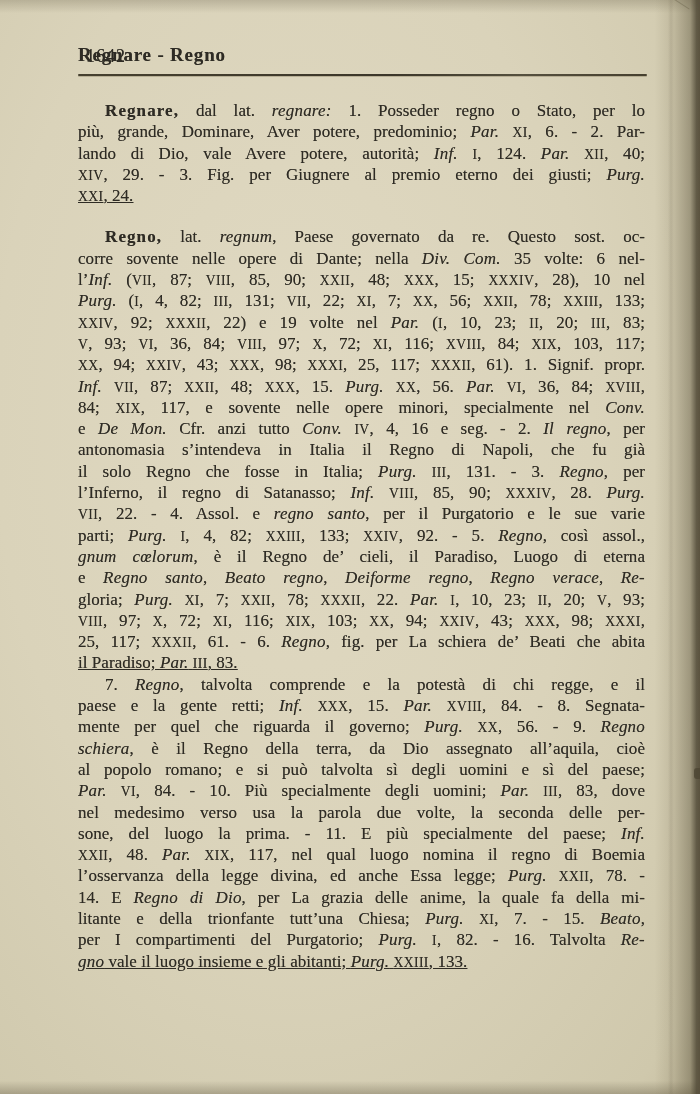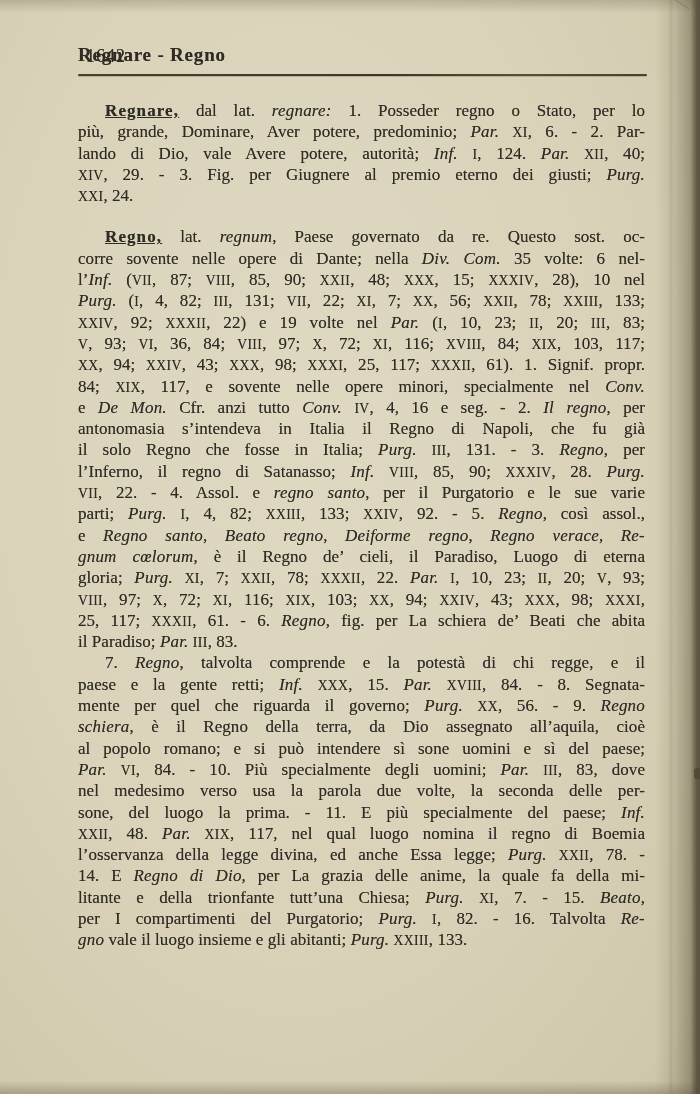--- a/index.html
+++ b/index.html
@@ -63,23 +63,23 @@
     font-size:17px;line-height:21.3px;
     letter-spacing:0.05px;
   }
   .para{margin:0;}
   .para + .para.gap-before{margin-top:20px;}
   .line{
     text-align:justify;
     text-align-last:justify;
     height:21.3px;overflow:hidden;
   }
-  .line.last{text-align-last:left;}
+  .line.last{text-align-last:left;text-decoration:underline;}
   .line.first{text-indent:27px;}
-  .b{font-weight:bold;letter-spacing:1.1px;text-decoration:underline;}
+  .b{font-weight:bold;letter-spacing:1.1px;}
   em{font-style:italic;letter-spacing:0.2px;}
   .sc{font-size:0.8em;letter-spacing:0.4px;}
 </style>
 </head>
 <body>
 
 <div class="page">
   <header>
     <span class="page-number">1642</span>
     <span class="running-title">Regnare - Regno</span>
@@ -95,40 +95,41 @@
         <div class="line last"><span class="sc">XXI</span>, 24.</div>
       </div>
       <div class="para gap-before">
         <div class="line first"><span class="b">Regno,</span> lat. <em>regnum</em>, Paese governato da re. Questo sost. oc-</div>
         <div class="line">corre sovente nelle opere di Dante; nella <em>Div. Com.</em> 35 volte: 6 nel-</div>
         <div class="line">l’<em>Inf.</em> (<span class="sc">VII</span>, 87; <span class="sc">VIII</span>, 85, 90; <span class="sc">XXII</span>, 48; <span class="sc">XXX</span>, 15; <span class="sc">XXXIV</span>, 28), 10 nel</div>
         <div class="line"><em>Purg.</em> (<span class="sc">I</span>, 4, 82; <span class="sc">III</span>, 131; <span class="sc">VII</span>, 22; <span class="sc">XI</span>, 7; <span class="sc">XX</span>, 56; <span class="sc">XXII</span>, 78; <span class="sc">XXIII</span>, 133;</div>
         <div class="line"><span class="sc">XXIV</span>, 92; <span class="sc">XXXII</span>, 22) e 19 volte nel <em>Par.</em> (<span class="sc">I</span>, 10, 23; <span class="sc">II</span>, 20; <span class="sc">III</span>, 83;</div>
         <div class="line"><span class="sc">V</span>, 93; <span class="sc">VI</span>, 36, 84; <span class="sc">VIII</span>, 97; <span class="sc">X</span>, 72; <span class="sc">XI</span>, 116; <span class="sc">XVIII</span>, 84; <span class="sc">XIX</span>, 103, 117;</div>
         <div class="line"><span class="sc">XX</span>, 94; <span class="sc">XXIV</span>, 43; <span class="sc">XXX</span>, 98; <span class="sc">XXXI</span>, 25, 117; <span class="sc">XXXII</span>, 61). 1. Signif. propr.</div>
+        <div class="line"><em>Inf.</em> <span class="sc">VII</span>, 87; <span class="sc">XXII</span>, 48; <span class="sc">XXX</span>, 15. <em>Purg.</em> <span class="sc">XX</span>, 56. <em>Par.</em> <span class="sc">VI</span>, 36, 84; <span class="sc">XVIII</span>,</div>
         <div class="line">84; <span class="sc">XIX</span>, 117, e sovente nelle opere minori, specialmente nel <em>Conv.</em></div>
         <div class="line">e <em>De Mon.</em> Cfr. anzi tutto <em>Conv.</em> <span class="sc">IV</span>, 4, 16 e seg. - 2. <em>Il regno</em>, per</div>
         <div class="line">antonomasia s’intendeva in Italia il Regno di Napoli, che fu già</div>
         <div class="line">il solo Regno che fosse in Italia; <em>Purg.</em> <span class="sc">III</span>, 131. - 3. <em>Regno</em>, per</div>
         <div class="line">l’Inferno, il regno di Satanasso; <em>Inf.</em> <span class="sc">VIII</span>, 85, 90; <span class="sc">XXXIV</span>, 28. <em>Purg.</em></div>
         <div class="line"><span class="sc">VII</span>, 22. - 4. Assol. e <em>regno santo</em>, per il Purgatorio e le sue varie</div>
         <div class="line">parti; <em>Purg.</em> <span class="sc">I</span>, 4, 82; <span class="sc">XXIII</span>, 133; <span class="sc">XXIV</span>, 92. - 5. <em>Regno</em>, così assol.,</div>
+        <div class="line"><em>gnum cœlorum</em>, è il Regno de’ cieli, il Paradiso, Luogo di eterna</div>
         <div class="line">e <em>Regno santo</em>, <em>Beato regno</em>, <em>Deiforme regno</em>, <em>Regno verace</em>, <em>Re-</em></div>
-        <div class="line"><em>gnum cœlorum</em>, è il Regno de’ cieli, il Paradiso, Luogo di eterna</div>
         <div class="line">gloria; <em>Purg.</em> <span class="sc">XI</span>, 7; <span class="sc">XXII</span>, 78; <span class="sc">XXXII</span>, 22. <em>Par.</em> <span class="sc">I</span>, 10, 23; <span class="sc">II</span>, 20; <span class="sc">V</span>, 93;</div>
         <div class="line"><span class="sc">VIII</span>, 97; <span class="sc">X</span>, 72; <span class="sc">XI</span>, 116; <span class="sc">XIX</span>, 103; <span class="sc">XX</span>, 94; <span class="sc">XXIV</span>, 43; <span class="sc">XXX</span>, 98; <span class="sc">XXXI</span>,</div>
         <div class="line">25, 117; <span class="sc">XXXII</span>, 61. - 6. <em>Regno</em>, fig. per La schiera de’ Beati che abita</div>
         <div class="line last">il Paradiso; <em>Par.</em> <span class="sc">III</span>, 83.</div>
       </div>
       <div class="para">
         <div class="line first">7. <em>Regno</em>, talvolta comprende e la potestà di chi regge, e il</div>
         <div class="line">paese e la gente retti; <em>Inf.</em> <span class="sc">XXX</span>, 15. <em>Par.</em> <span class="sc">XVIII</span>, 84. - 8. Segnata-</div>
         <div class="line">mente per quel che riguarda il governo; <em>Purg.</em> <span class="sc">XX</span>, 56. - 9. <em>Regno</em></div>
         <div class="line"><em>schiera</em>, è il Regno della terra, da Dio assegnato all’aquila, cioè</div>
-        <div class="line">al popolo romano; e si può intendere sì sone uomini e sì del paese;</div>
+        <div class="line">al popolo romano; e si può talvolta sì degli uomini e sì del paese;</div>
         <div class="line"><em>Par.</em> <span class="sc">VI</span>, 84. - 10. Più specialmente degli uomini; <em>Par.</em> <span class="sc">III</span>, 83, dove</div>
         <div class="line">nel medesimo verso usa la parola due volte, la seconda delle per-</div>
         <div class="line">sone, del luogo la prima. - 11. E più specialmente del paese; <em>Inf.</em></div>
         <div class="line"><span class="sc">XXII</span>, 48. <em>Par.</em> <span class="sc">XIX</span>, 117, nel qual luogo nomina il regno di Boemia</div>
         <div class="line">l’osservanza della legge divina, ed anche Essa legge; <em>Purg.</em> <span class="sc">XXII</span>, 78. -</div>
         <div class="line">14. E <em>Regno di Dio</em>, per La grazia delle anime, la quale fa della mi-</div>
         <div class="line">litante e della trionfante tutt’una Chiesa; <em>Purg.</em> <span class="sc">XI</span>, 7. - 15. <em>Beato</em>,</div>
         <div class="line">per I compartimenti del Purgatorio; <em>Purg.</em> <span class="sc">I</span>, 82. - 16. Talvolta <em>Re-</em></div>
         <div class="line last"><em>gno</em> vale il luogo insieme e gli abitanti; <em>Purg.</em> <span class="sc">XXIII</span>, 133.</div>
       </div>

